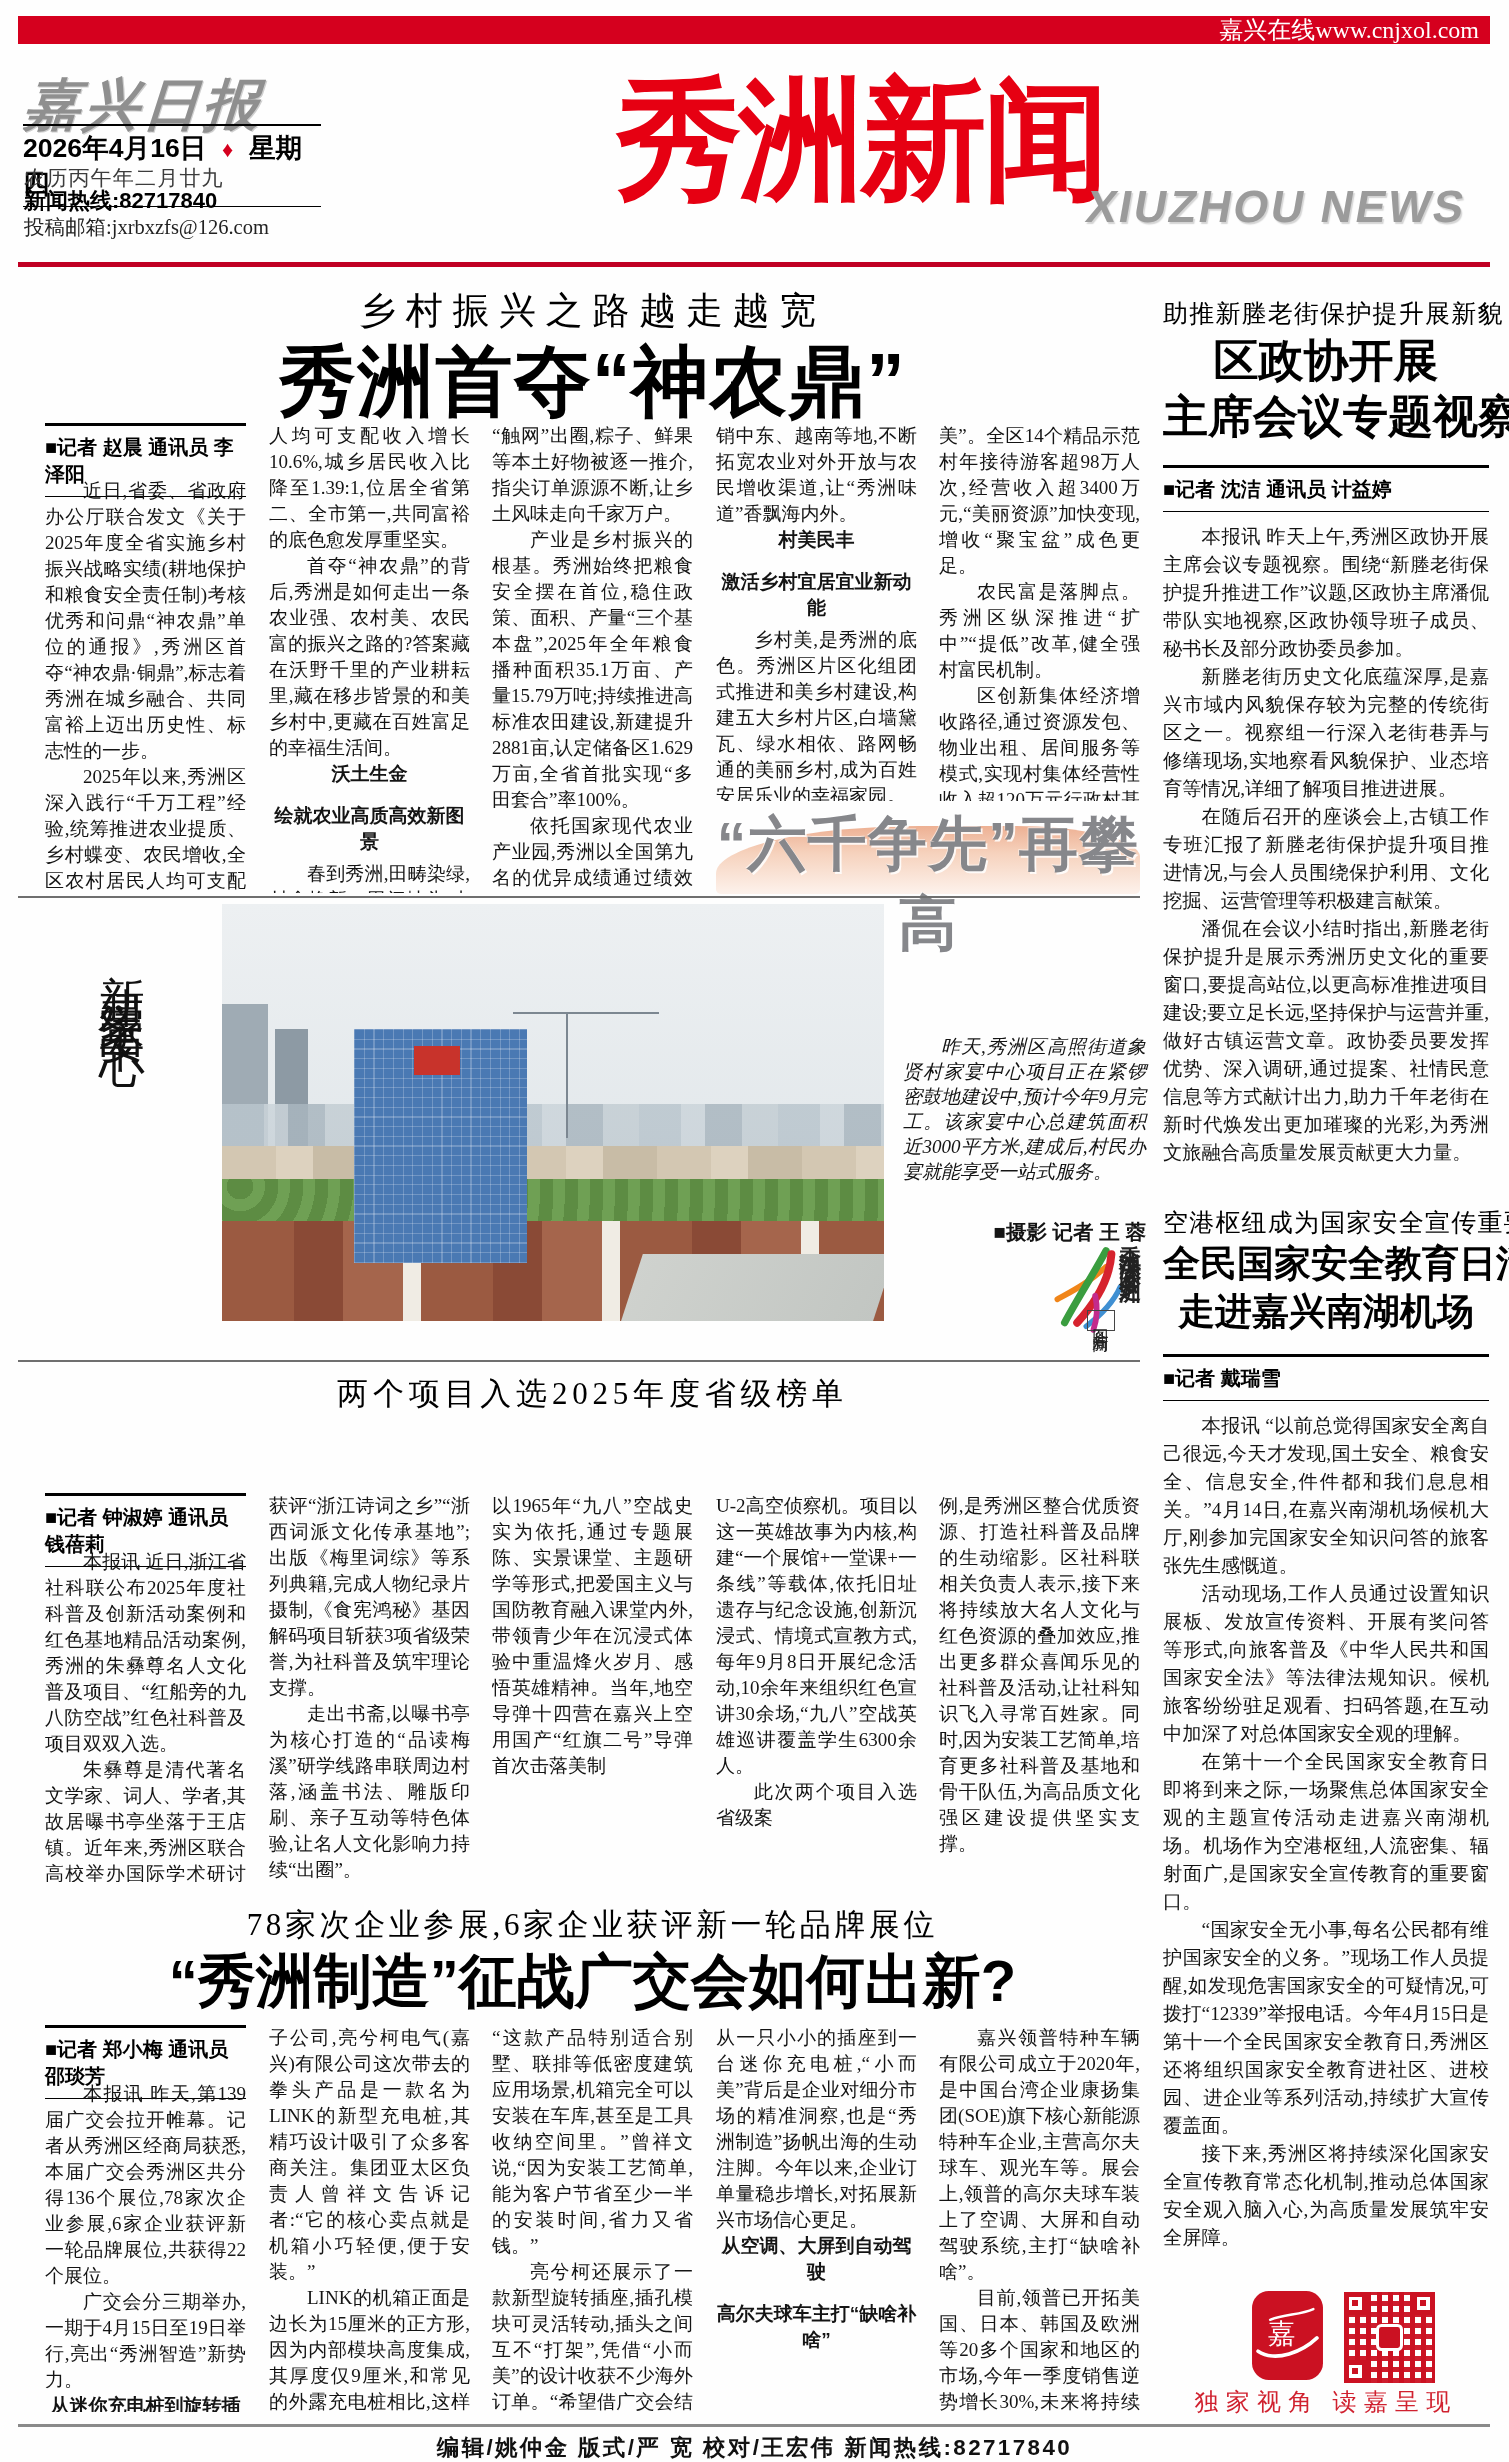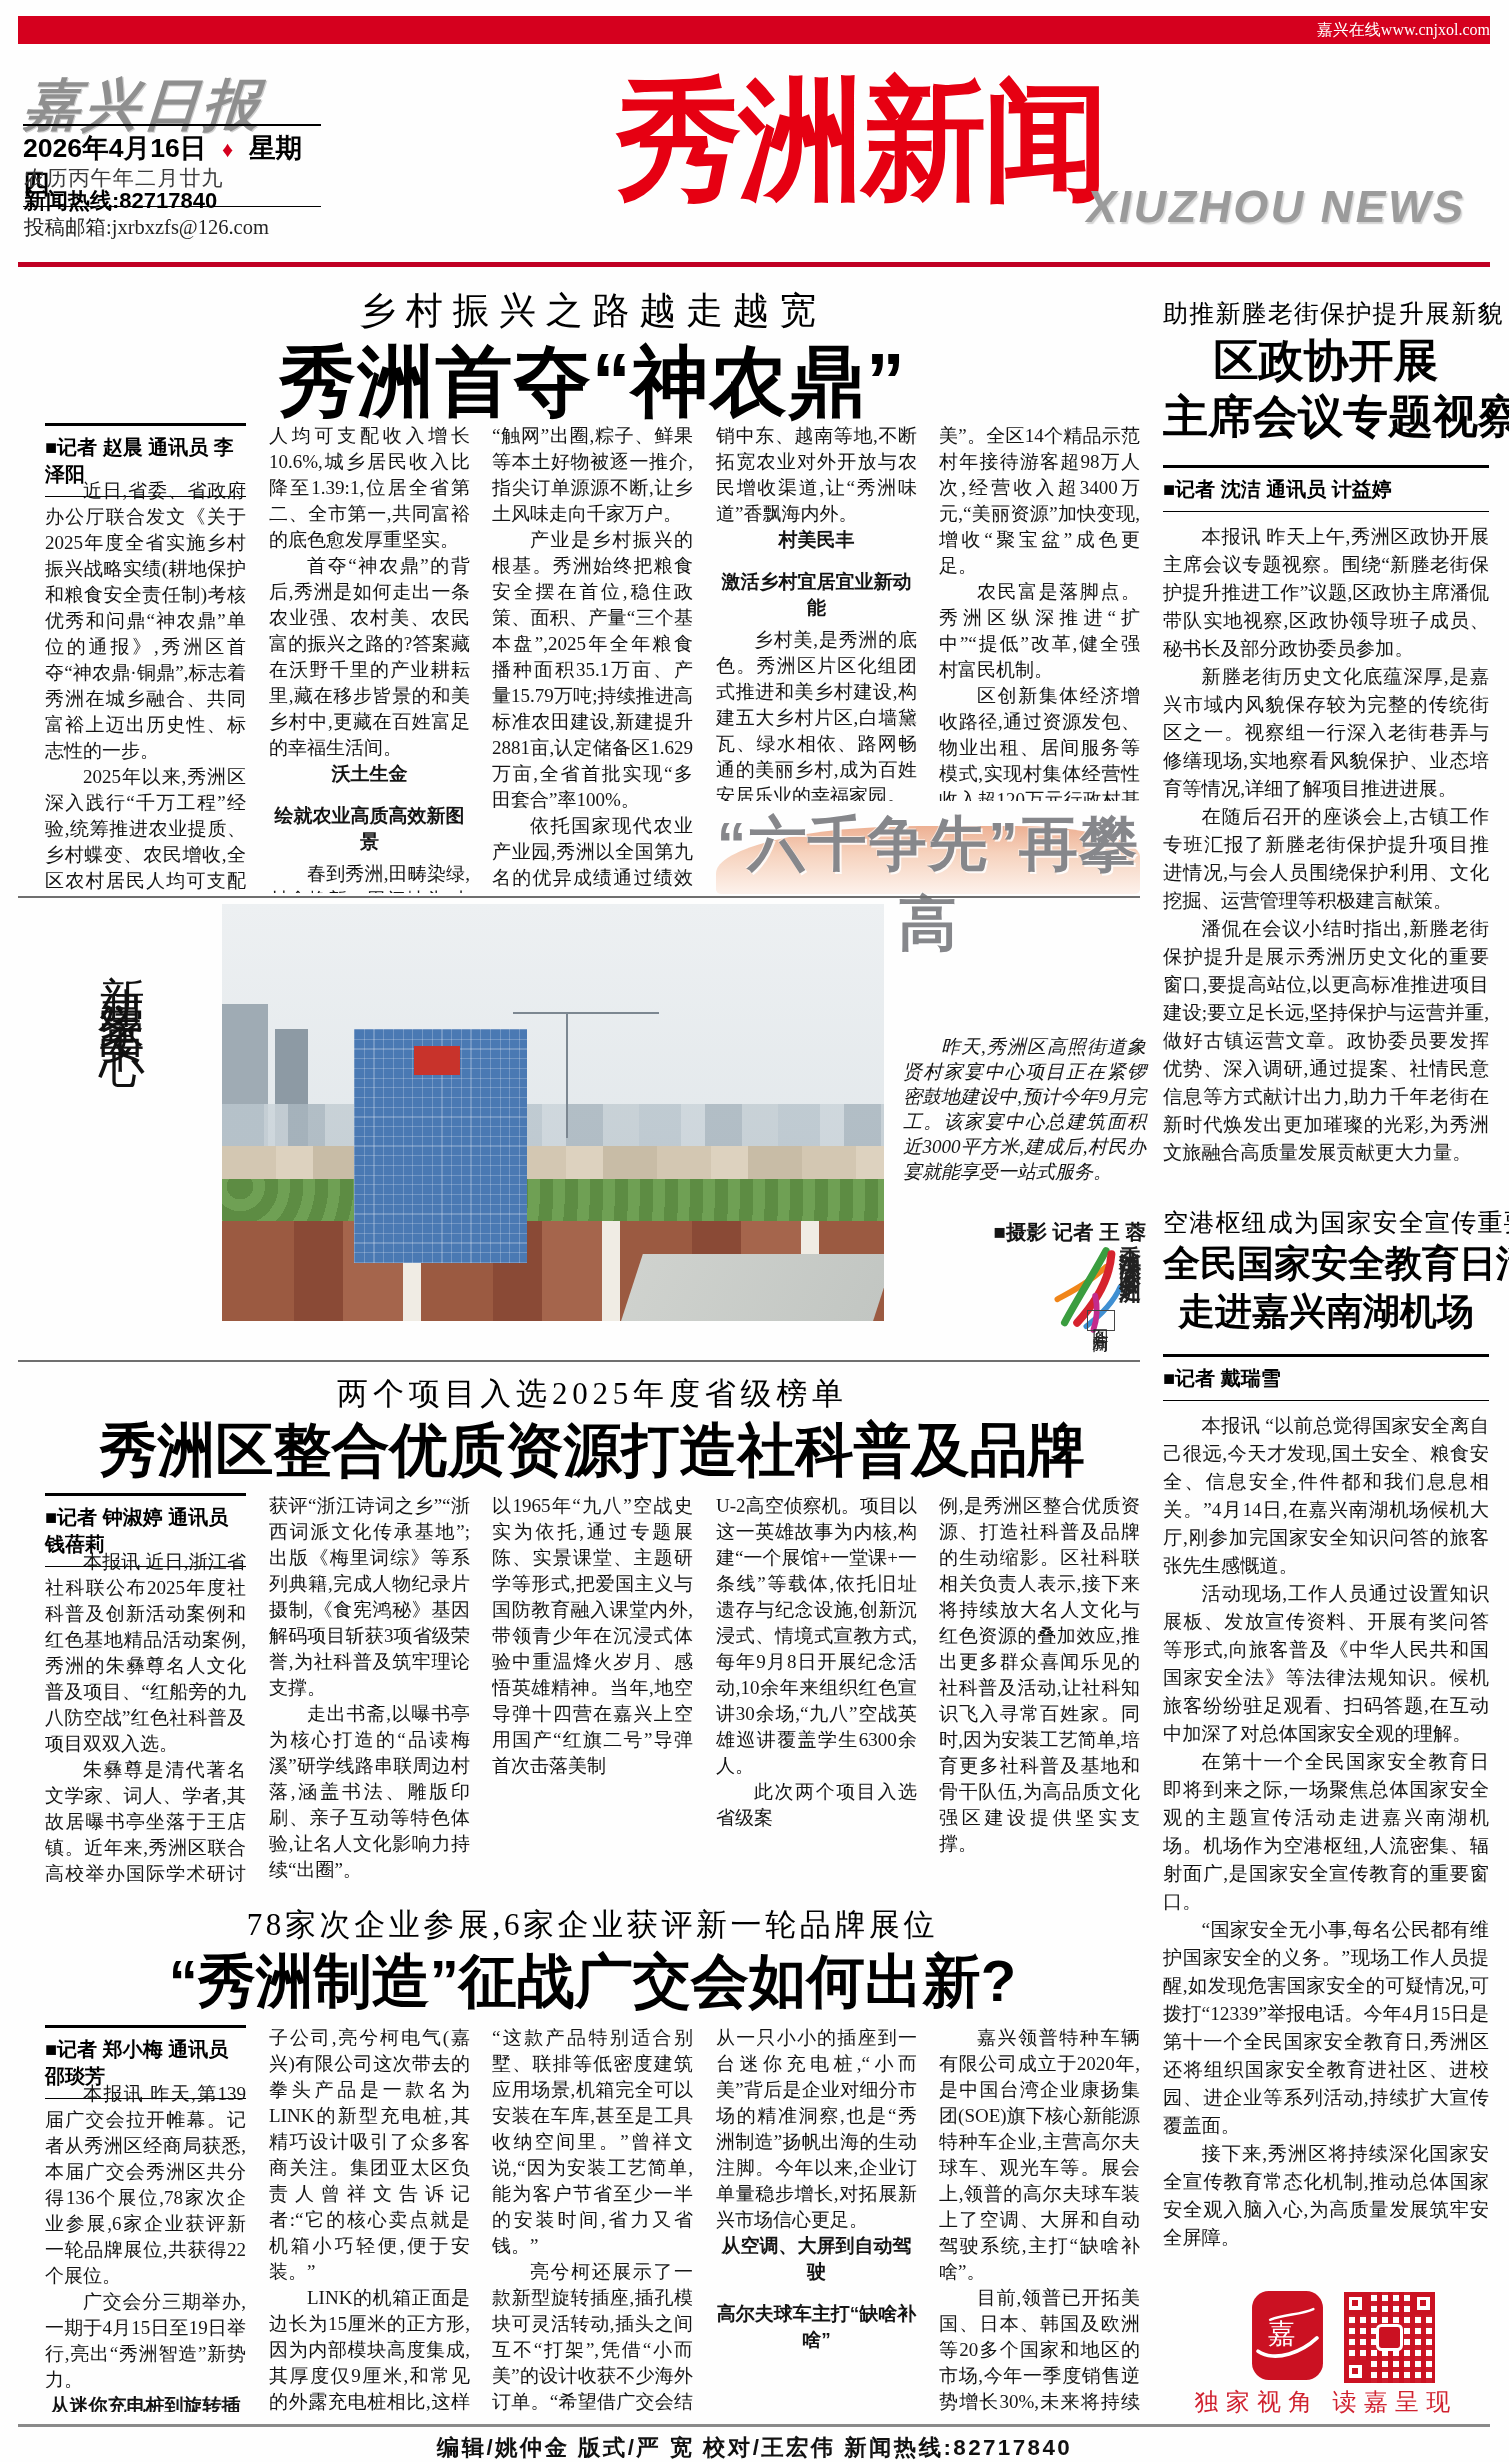--- a/index.html
+++ b/index.html
@@ -9,21 +9,21 @@
     --red:#d5001e;
     --titlered:#e60012;
   }
   *{margin:0;padding:0;box-sizing:border-box;}
   html,body{background:#fff;}
   .page{position:relative;width:1509px;height:2462px;background:#fefefe;overflow:hidden;font-family:var(--serif);color:var(--ink);}
   .abs{position:absolute;}
 
   
   .topbar{left:18px;top:15.7px;width:1472px;height:28px;background:var(--red);color:#fff;
-          font-family:var(--serif);font-size:16px;line-height:28px;text-align:right;}
+          font-family:var(--serif);font-size:24px;line-height:28px;text-align:right;padding-right:11px;}
   .mast-logo{left:24px;top:68px;font-family:var(--serif);font-weight:bold;font-style:italic;
              font-size:56px;color:#8f8f8f;letter-spacing:3.6px;transform:skewX(-4deg);text-shadow:1.2px 1.2px 0 #cfcfcf;}
   .dateblock{left:23px;top:124px;width:298px;border-top:2.4px solid #000;border-bottom:1.8px solid #000;
              padding:3.6px 0 4.8px;font-family:var(--sans);font-weight:bold;font-size:26.6px;color:#000;}
   .dateblock .dia{color:var(--red);font-size:22px;padding:0 15.7px;}
   .lunar{left:24px;top:164px;font-size:21px;color:#3c3c3c;letter-spacing:1.2px;}
   .hotline{left:24px;top:186px;font-family:var(--sans);font-weight:bold;font-size:22px;color:#000;}
   .email{left:24px;top:213px;font-size:20.5px;color:#222;}
   .sect-cn{left:616px;top:77px;font-family:var(--sans);font-weight:900;font-size:126px;line-height:1;
            color:var(--titlered);letter-spacing:-3.6px;transform:scaleY(1.04);}
@@ -167,21 +167,20 @@
     <path d="M70,215 C120,160 160,95 165,25" stroke="#d6232e" stroke-width="22" fill="none" stroke-linecap="round"></path>
     <path d="M95,225 C135,195 170,160 190,115" stroke="#3f8fd2" stroke-width="15" fill="none" stroke-linecap="round"></path>
     <path d="M115,235 C125,205 128,175 120,140" stroke="#c32a8c" stroke-width="16" fill="none" stroke-linecap="round"></path>
   </svg>
   <div class="abs slogan-v">秀水泱泱 圆梦之洲</div>
   <div class="abs pictag">图片新闻</div>
 
   <div class="abs hr" style="left:18px;top:1360px;width:1122px;"></div>
 
   <div class="abs kicker" style="left:45px;top:1373px;width:1095px;font-size:31px;letter-spacing:4.8px;">两个项目入选2025年度省级榜单</div>
-  <div class="abs headline" style="left:45px;top:1412px;width:1095px;font-size:58px;">秀洲区整合优质资源打造社科普及品牌</div>
   <div class="abs byline" style="left:45px;top:1493px;width:201px;">■记者 钟淑婷 通讯员 钱蓓莉</div>
   <div class="abs col" style="left:45px;top:1549px;height:333px;">
       <p class="p-para">本报讯 近日,浙江省社科联公布2025年度社科普及创新活动案例和红色基地精品活动案例,秀洲的朱彝尊名人文化普及项目、“红船旁的九八防空战”红色社科普及项目双双入选。</p>
       <p class="p-para">朱彝尊是清代著名文学家、词人、学者,其故居曝书亭坐落于王店镇。近年来,秀洲区联合高校举办国际学术研讨会,系统梳理其生平与著述,王店镇先后</p>
     </div>
   <div class="abs col" style="left:269px;top:1493px;height:389px;">
       <p class="p-cont">获评“浙江诗词之乡”“浙西词派文化传承基地”;出版《梅里词综》等系列典籍,完成人物纪录片摄制,《食宪鸿秘》基因解码项目斩获3项省级荣誉,为社科普及筑牢理论支撑。</p>
       <p class="p-para">走出书斋,以曝书亭为核心打造的“品读梅溪”研学线路串联周边村落,涵盖书法、雕版印刷、亲子互动等特色体验,让名人文化影响力持续“出圈”。</p>
     </div>
   <div class="abs col" style="left:492px;top:1493px;height:389px;">

